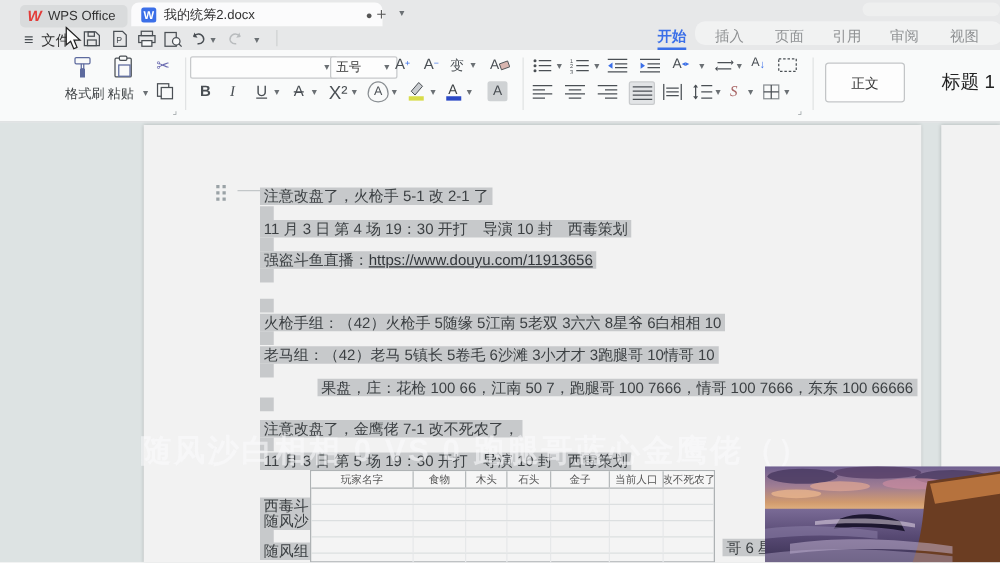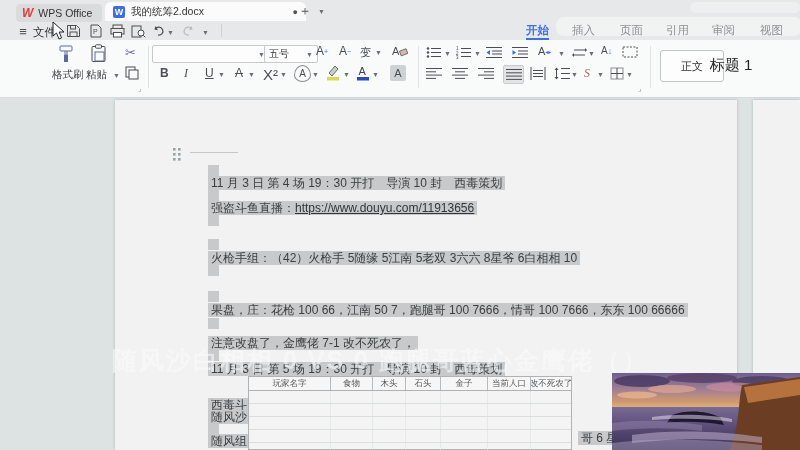--- a/index.html
+++ b/index.html
@@ -345,21 +345,21 @@
           <line x1="7" y1="1" x2="7" y2="12" stroke="#4a4f54"></line>
         </svg>
     </div>
     <div class="ic car" style="left:626px;top:31px;">▼</div>
     <div class="abs" style="left:638px;top:44px;font-size:8px;color:#9aa0a3;">⌟</div>
     <div class="vdiv" style="left:650px;top:6px;height:42px;"></div>
 
     <div class="stylebtn" style="left:660px;top:10px;width:62px;height:30px;">
       <span>正文</span>
     </div>
-    <div class="styleh1" style="left:698px;top:10px;width:66px;height:30px;">
+    <div class="styleh1" style="left:730px;top:10px;width:66px;height:30px;justify-content:flex-end;">
       <span>标题 1</span>
     </div>
   </div>
 
   <div class="page" style="left:115px;top:100px;width:622px;height:350px;"></div>
   <div class="page" style="left:753px;top:100px;width:47px;height:350px;"></div>
 
   <div class="abs" style="left:172px;top:147px;z-index:2;">
     <svg width="10" height="15" viewBox="0 0 10 15">
         <g fill="#9aa2a6">
@@ -367,24 +367,26 @@
           <rect x="6" y="1" width="2.6" height="2.6"></rect>
           <rect x="1" y="6" width="2.6" height="2.6"></rect>
           <rect x="6" y="6" width="2.6" height="2.6"></rect>
           <rect x="1" y="11" width="2.6" height="2.6"></rect>
           <rect x="6" y="11" width="2.6" height="2.6"></rect>
         </g>
       </svg>
   </div>
   <div class="abs" style="left:190px;top:152px;width:48px;height:1px;background:#c3c7c9;z-index:2;"></div>
 
+  <div class="dl" style="top:150px;">注意改盘了，火枪手 5-1 改 2-1 了</div>
   <div class="dl" style="top:176px;">11 月 3 日 第 4 场 19：30 开打　导演 10 封　西毒策划</div>
   <div class="dl" style="top:201px;"><span>强盗斗鱼直播：</span><a href="#">https://www.douyu.com/11913656</a></div>
   <div class="dl" style="top:251px;">火枪手组：（42）火枪手 5随缘 5江南 5老双 3六六 8星爷 6白相相 10</div>
-  <div class="dl" style="top:303px;">果盘，庄：花枪 100 66，江南 50 7，跑腿哥 100 7666，情哥 100 7666，东东 100 66666</div>
+  <div class="dl" style="top:277px;">老马组：（42）老马 5镇长 5卷毛 6沙滩 3小才才 3跑腿哥 10情哥 10</div>
+  <div class="dl" style="top:303px;margin-left:46px;">果盘，庄：花枪 100 66，江南 50 7，跑腿哥 100 7666，情哥 100 7666，东东 100 66666</div>
   <div class="dl" style="top:336px;">注意改盘了，金鹰佬 7-1 改不死农了，</div>
   <div class="dl" style="top:362px;">11 月 3 日 第 5 场 19：30 开打　导演 10 封　西毒策划</div>
 
   <div class="nub" style="top:165px;"></div>
   <div class="nub" style="top:190px;"></div>
   <div class="nub" style="top:215px;"></div>
   <div class="nub" style="top:239px;"></div>
   <div class="nub" style="top:265px;"></div>
   <div class="nub" style="top:291px;"></div>
   <div class="nub" style="top:318px;"></div>

